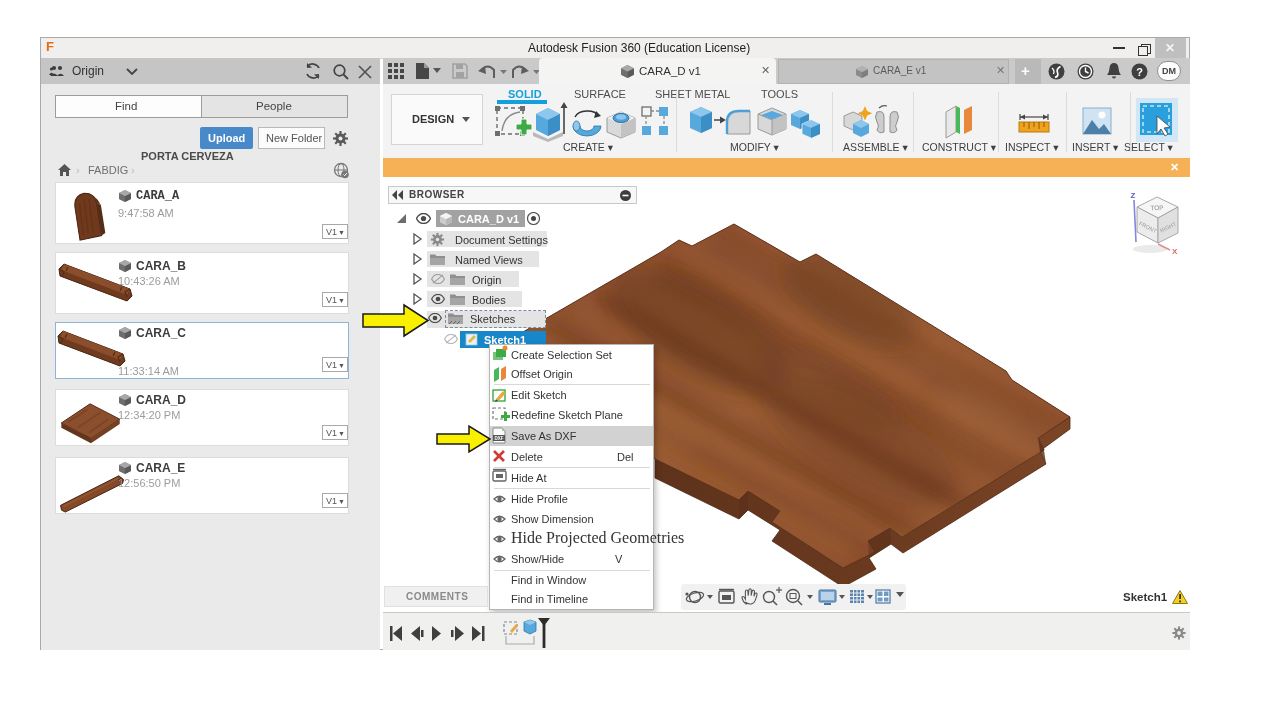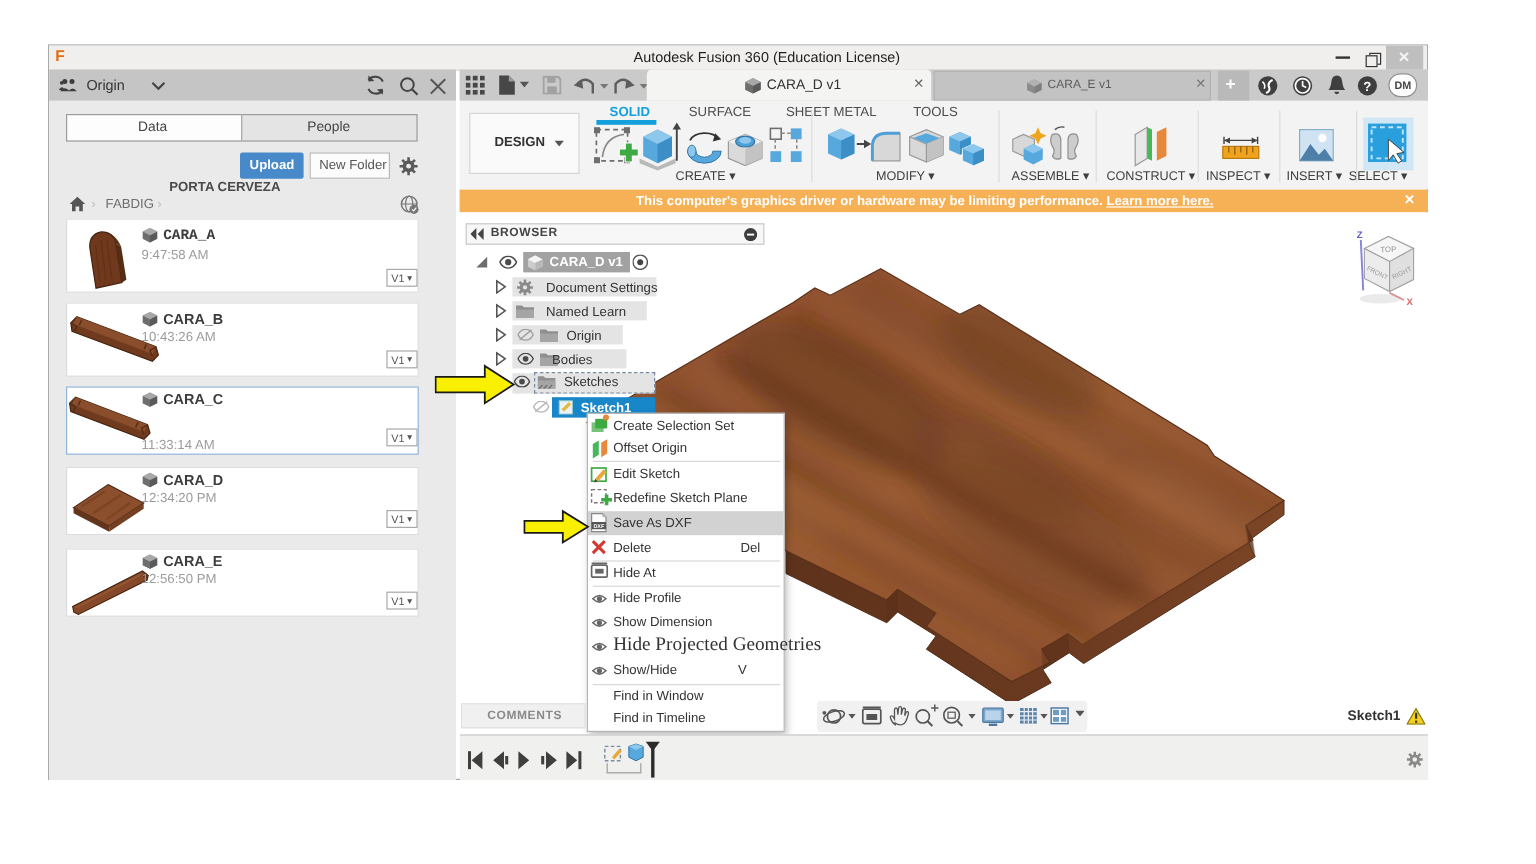--- a/index.html
+++ b/index.html
@@ -51,21 +51,21 @@
     </svg>
 <svg class="a" style="left:357px;top:64px;" width="16" height="16" viewBox="0 0 16 16">
       <g stroke="#555" stroke-width="1.7">
         <line x1="2" y1="2" x2="14" y2="14"></line>
         <line x1="14" y1="2" x2="2" y2="14"></line>
       </g>
     </svg>
 
 <div class="a" style="left:55px;top:95px;width:293px;height:23px;border:1px solid #9c9c9c;background:#e4e4e4;box-sizing:border-box;"></div>
 <div class="a" style="left:55px;top:95px;width:147px;height:23px;border:1px solid #9c9c9c;background:#fdfdfd;box-sizing:border-box;"></div>
-<div class="t" style="left:115px;top:101px;font-size:11.5px;color:#444;">Data</div>
+<div class="t" style="left:115px;top:101px;font-size:11.5px;color:#444;">Find</div>
 <div class="t" style="left:256px;top:101px;font-size:11.5px;color:#444;">People</div>
 
 <div class="a" style="left:200px;top:127px;width:53px;height:22px;background:#4789c9;border-radius:2px;"></div>
 <div class="t" style="left:208px;top:133px;font-size:11px;font-weight:bold;color:#fff;">Upload</div>
 <div class="a" style="left:258px;top:127px;width:67px;height:22px;background:#fcfcfc;border:1px solid #b9b9b9;box-sizing:border-box;"></div>
 <div class="t" style="left:266px;top:133px;font-size:11px;color:#555;">New Folder</div>
 <svg class="a" style="left:332px;top:130px;" width="17" height="17" viewBox="0 0 17 17">
 <g fill="#5a5a5a">
         <circle cx="8.5" cy="8.5" r="5"></circle>
         <g stroke="#5a5a5a" stroke-width="2.2">
@@ -393,21 +393,20 @@
 <circle cx="719" cy="31" r="3.5" fill="#fdfdfd"></circle>
 <path d="M700,50 L709,36 L716,45 L721,40 L728,50 Z" fill="#4d7fa8"></path>
 
 <rect x="753" y="14" width="42" height="44" fill="#d2e7f6"></rect>
 <rect x="757" y="19" width="32" height="32" fill="#29a0dd"></rect>
 <rect x="760" y="22" width="26" height="26" fill="none" stroke="#bfe3f7" stroke-width="1.6" stroke-dasharray="4,3"></rect>
 <path d="M774,32 L774,50 L778,45 L782,52 L785,50 L781,44 L787,43 Z" fill="#fff" stroke="#444" stroke-width="0.8"></path>
 </svg>
 
 <div class="a" style="left:383px;top:158px;width:807px;height:19px;background:#f6b157;"></div>
-<div class="t" style="left:530px;top:163px;font-size:11px;font-weight:bold;color:#fff;">This computer's graphics driver or hardware may be limiting performance. <span style="text-decoration:underline;">Learn more here.</span></div>
 <div class="t" style="left:1170px;top:162px;font-size:11px;font-weight:bold;color:#fff;">✕</div>
 
 <div class="a" style="left:383px;top:177px;width:807px;height:435px;background:#fff;"></div>
 <svg class="a" style="left:383px;top:177px;" width="807" height="435" viewBox="383 177 807 435">
 <defs>
 <linearGradient id="wg" x1="734" y1="224" x2="900" y2="560" gradientUnits="userSpaceOnUse">
 <stop offset="0" stop-color="#905231"></stop>
           <stop offset="0.45" stop-color="#9a5c34"></stop>
           <stop offset="1" stop-color="#8e502e"></stop>
 </linearGradient>
@@ -535,21 +534,21 @@
 <div class="t" style="left:455px;top:235px;font-size:11px;color:#333;">Document Settings</div>
 
 <div class="a" style="left:427px;top:251px;width:112px;height:16px;background:#e4e4e4;"></div>
 <svg class="a" style="left:412px;top:253px;" width="11" height="12" viewBox="0 0 11 12">
       <path d="M2,1 L9,6 L2,11 Z" fill="none" stroke="#555" stroke-width="1.3"></path>
     </svg>
 <svg class="a" style="left:430px;top:253px;" width="15" height="12" viewBox="0 0 15 12">
       <path d="M0,1.5 L5,1.5 L6.5,3 L15,3 L15,12 L0,12 Z" fill="#8f8f8f"></path>
       <rect x="0" y="5" width="15" height="7" fill="#a5a5a5"></rect>
     </svg>
-<div class="t" style="left:455px;top:255px;font-size:11px;color:#333;">Named Learn</div>
+<div class="t" style="left:455px;top:255px;font-size:11px;color:#333;">Named Views</div>
 
 <div class="a" style="left:427px;top:271px;width:92px;height:16px;background:#e4e4e4;"></div>
 <svg class="a" style="left:412px;top:273px;" width="11" height="12" viewBox="0 0 11 12">
       <path d="M2,1 L9,6 L2,11 Z" fill="none" stroke="#555" stroke-width="1.3"></path>
     </svg>
 <svg class="a" style="left:431px;top:274px;opacity:0.45;" width="14" height="10" viewBox="0 0 15 11">
       <path d="M7.5,0.5 Q12,0.5 14.5,5.5 Q12,10.5 7.5,10.5 Q3,10.5 0.5,5.5 Q3,0.5 7.5,0.5 Z" fill="none" stroke="#4a4a4a" stroke-width="1.3"></path>
       <line x1="2" y1="10" x2="13" y2="1" stroke="#4a4a4a" stroke-width="1.3"></line>
     </svg>
 <svg class="a" style="left:450px;top:273px;" width="15" height="12" viewBox="0 0 15 12">
@@ -563,21 +562,21 @@
       <path d="M2,1 L9,6 L2,11 Z" fill="none" stroke="#555" stroke-width="1.3"></path>
     </svg>
 <svg class="a" style="left:431px;top:294px;" width="14" height="10" viewBox="0 0 15 11">
       <path d="M7.5,0.5 Q12,0.5 14.5,5.5 Q12,10.5 7.5,10.5 Q3,10.5 0.5,5.5 Q3,0.5 7.5,0.5 Z" fill="none" stroke="#4a4a4a" stroke-width="1.3"></path>
       <circle cx="7.5" cy="5.5" r="2.6" fill="#4a4a4a"></circle>
     </svg>
 <svg class="a" style="left:450px;top:293px;" width="15" height="12" viewBox="0 0 15 12">
       <path d="M0,1.5 L5,1.5 L6.5,3 L15,3 L15,12 L0,12 Z" fill="#8f8f8f"></path>
       <rect x="0" y="5" width="15" height="7" fill="#a5a5a5"></rect>
     </svg>
-<div class="t" style="left:460px;top:295px;font-size:11px;color:#333;">Bodies</div>
+<div class="t" style="left:472px;top:295px;font-size:11px;color:#333;">Bodies</div>
 
 <div class="a" style="left:427px;top:311px;width:119px;height:17px;background:#e4e4e4;"></div>
 <div class="a" style="left:445px;top:310px;width:101px;height:18px;border:1px dashed #7a8aa0;box-sizing:border-box;"></div>
 <svg class="a" style="left:409px;top:312px;" width="13" height="13" viewBox="0 0 13 13">
       <path d="M11,2 L11,11 L2,11 Z" fill="#6d6d6d"></path>
     </svg>
 <svg class="a" style="left:428px;top:313px;" width="14" height="10" viewBox="0 0 15 11">
       <path d="M7.5,0.5 Q12,0.5 14.5,5.5 Q12,10.5 7.5,10.5 Q3,10.5 0.5,5.5 Q3,0.5 7.5,0.5 Z" fill="none" stroke="#4a4a4a" stroke-width="1.3"></path>
       <circle cx="7.5" cy="5.5" r="2.6" fill="#4a4a4a"></circle>
     </svg>

